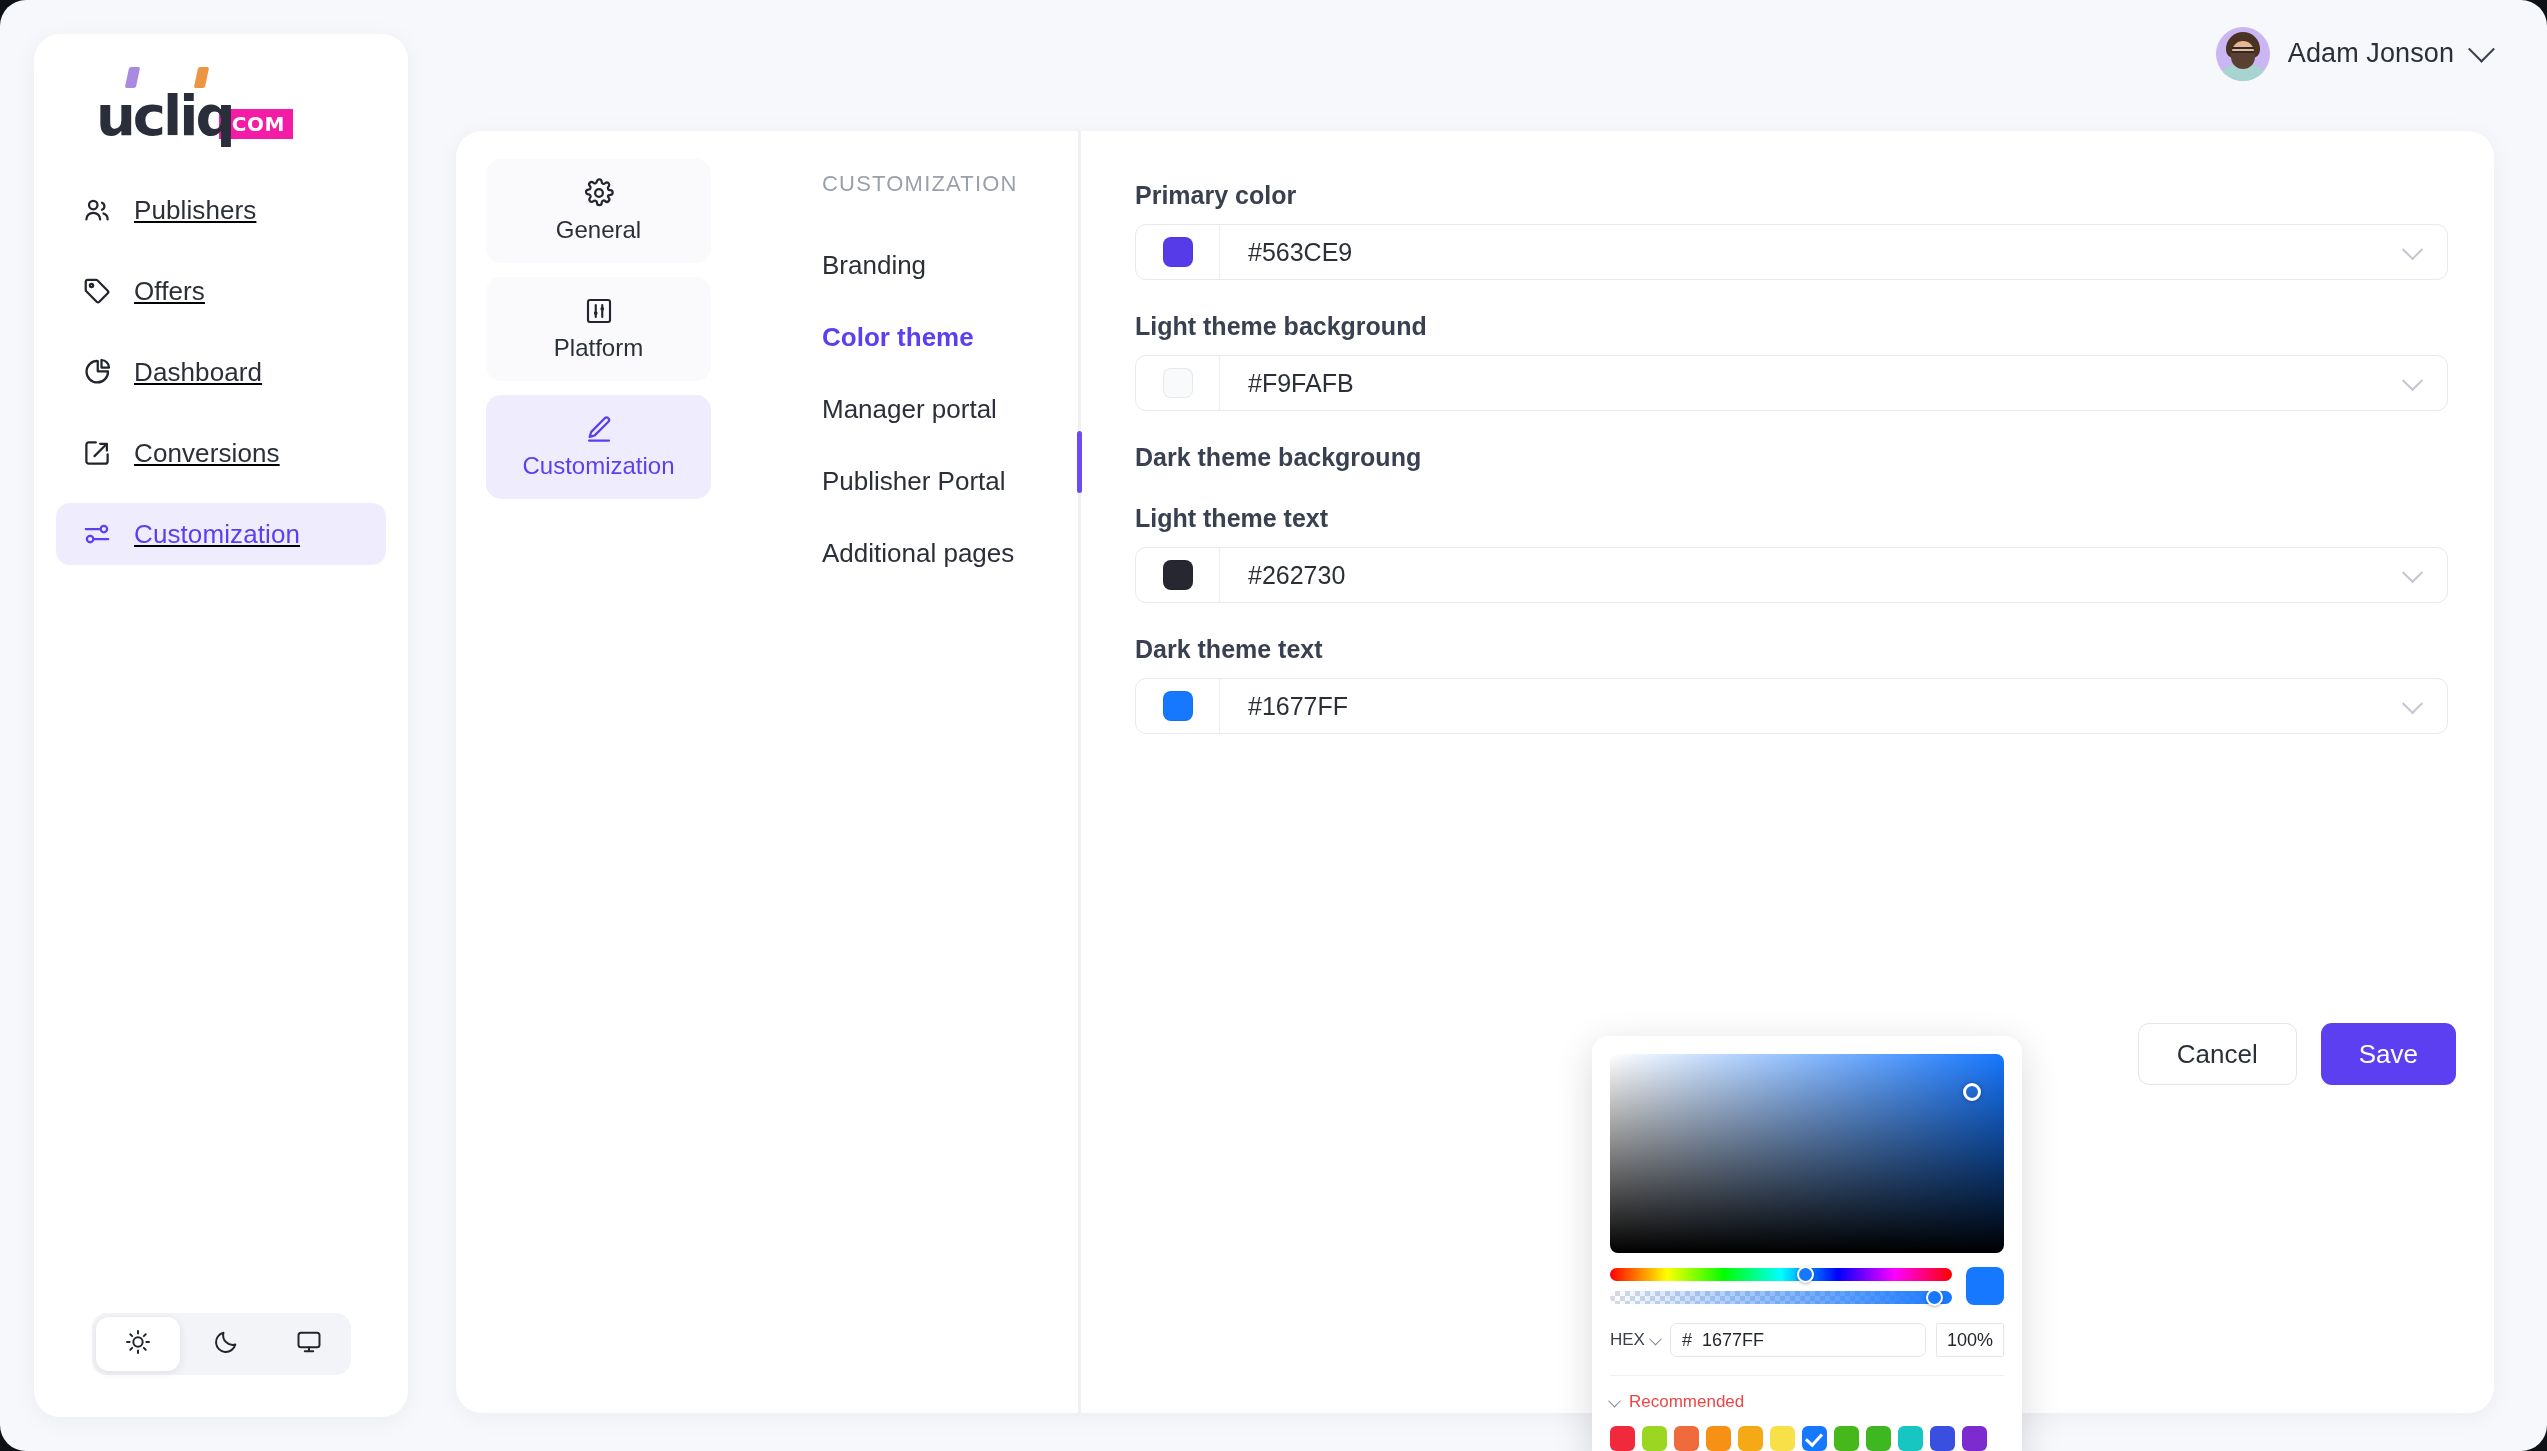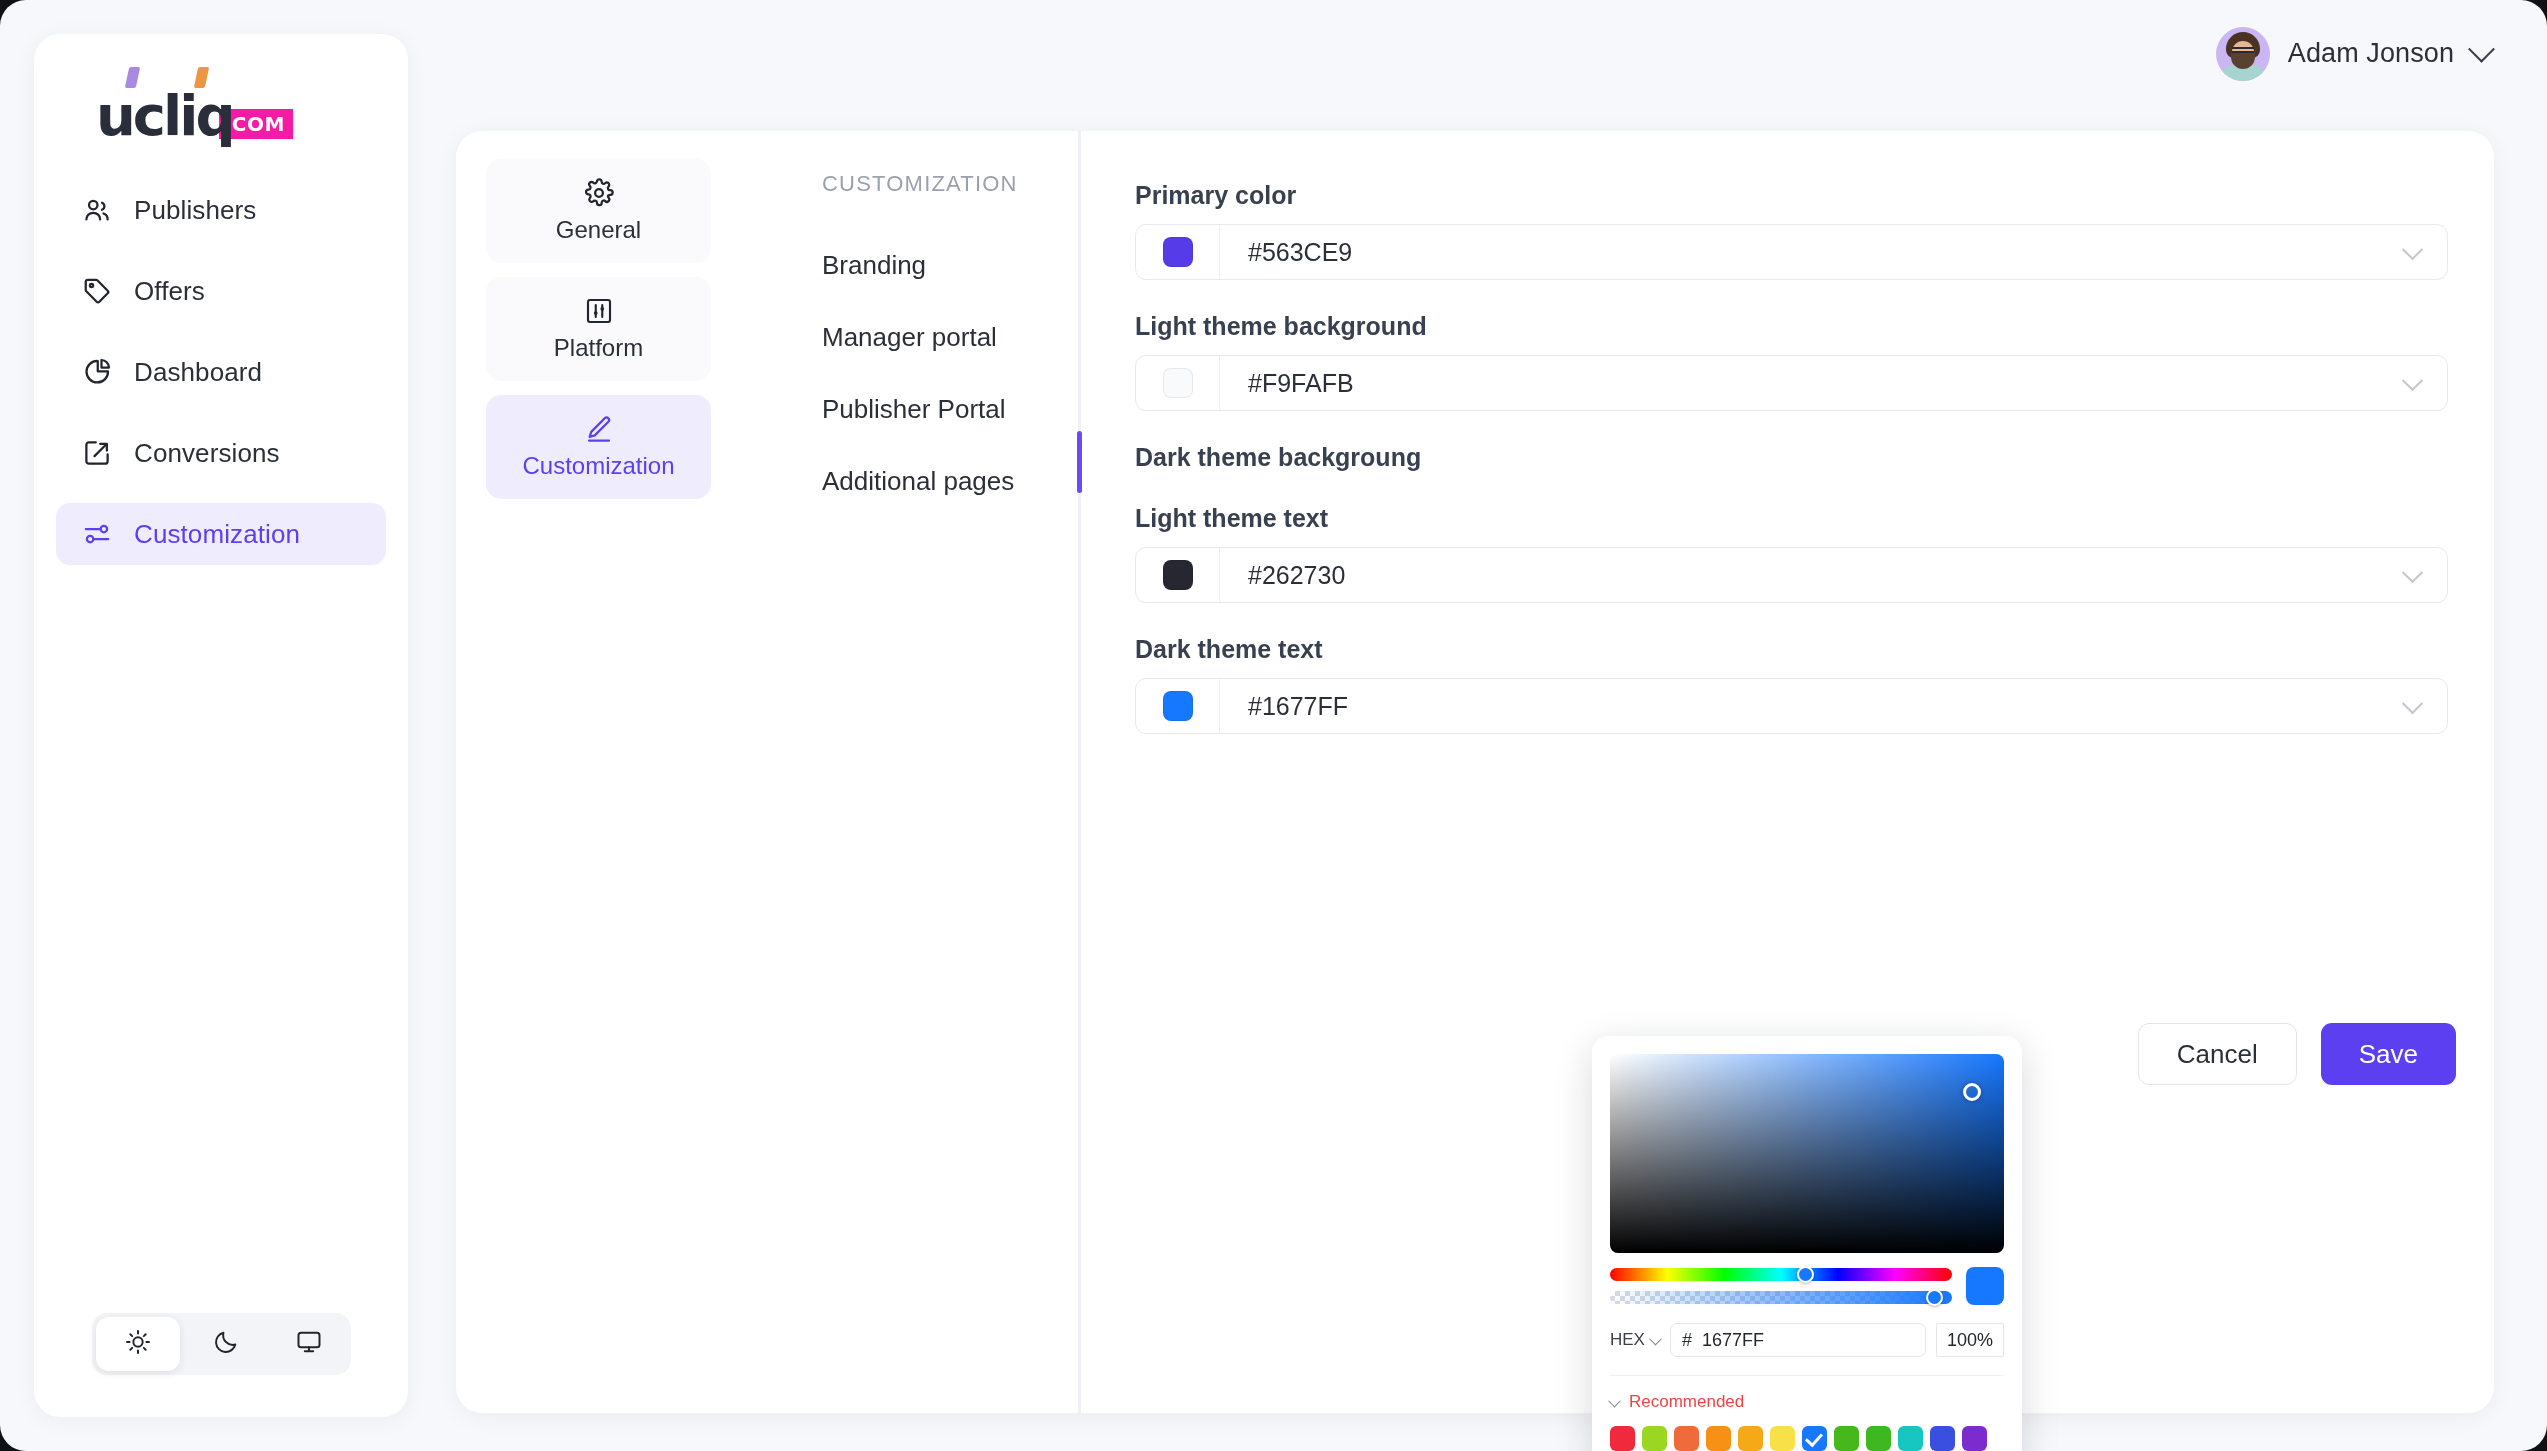--- a/index.html
+++ b/index.html
@@ -129,20 +129,21 @@
 
   #nav { position: absolute; left: 22px; top: 145px; right: 22px; }
   .nav-item {
     display: flex; align-items: center;
     gap: 22px;
     height: 62px;
     padding: 0 26px;
     border-radius: 14px;
     cursor: pointer;
     margin-bottom: 19px;
+    text-decoration: underline;
   }
   .nav-item .nav-label {
     font-size: 26px;
     color: #2b2f38;
     letter-spacing: 0.1px;
   }
   .nav-item.active { background: #efedfd; }
   .nav-item.active .nav-label { color: #5b3ff0; }
   .nav-icon { width: 30px; height: 30px; flex: none; color: #22252e; }
   .nav-item.active .nav-icon { color: #5b3ff0; }
@@ -588,20 +589,23 @@
         </span>
         <span class="sec-label">Customization</span>
       </div>
 
     </div>
 
     <div id="submenu">
       <div id="submenu-title">CUSTOMIZATION</div>
       <div class="sub-item">
         <span>Branding</span>
+      </div>
+      <div class="sub-item active">
+        <span>Color theme</span>
       </div>
       <div class="sub-item">
         <span>Manager portal</span>
       </div>
       <div class="sub-item">
         <span>Publisher Portal</span>
       </div>
       <div class="sub-item">
         <span>Additional pages</span>
       </div>

